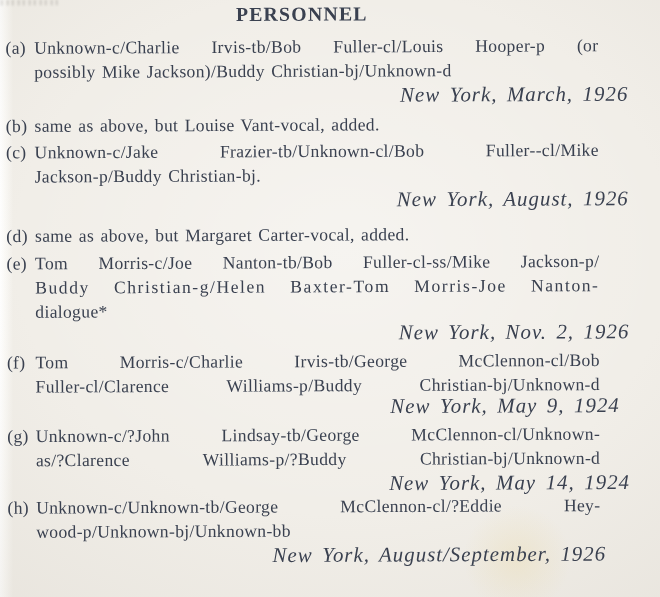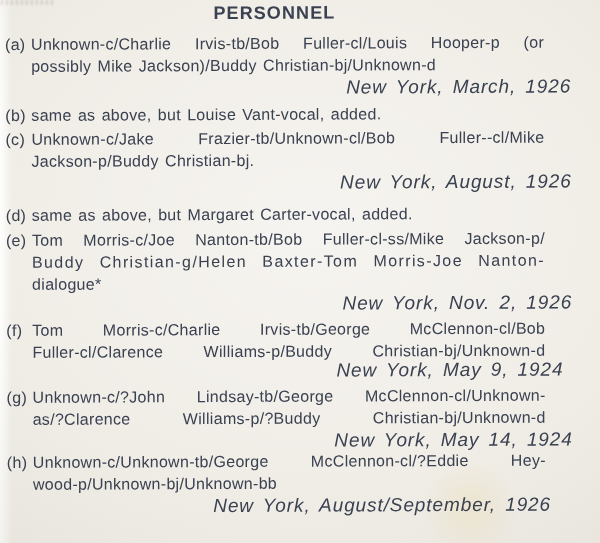--- a/index.html
+++ b/index.html
@@ -4,21 +4,21 @@
 <style>
   html,body{margin:0;padding:0;}
   body{width:600px;height:543px;overflow:hidden;background:#e9e6df;}
   .page{
     position:relative;width:600px;height:543px;
     background:
       radial-gradient(circle 70px at 470px 508px, rgba(232,212,150,.28), rgba(232,212,150,0) 70%),
       radial-gradient(ellipse 90% 80% at 52% 42%, rgba(255,255,255,.35), rgba(255,255,255,0) 55%, rgba(198,192,180,.22) 100%),
       linear-gradient(90deg,#ffffff 0px,#fbfaf7 4px, rgba(255,255,255,0) 12px),
       #f1eee8;
-    font-family:Liberation Sans, sans-serif;
+    font-family:Liberation Serif, serif;
     color:#3a4150;
   }
   .content{position:absolute;inset:0;transform:rotate(-0.25deg);transform-origin:0 50%;}
   .scan-artifact{
     position:absolute;top:0;left:2px;width:52px;height:5px;
     background:repeating-linear-gradient(90deg, rgba(110,105,100,.55) 0 2px, rgba(110,105,100,0) 2px 5px);
     filter:blur(1px);opacity:.45;
   }
   .title{
     position:absolute;top:2px;left:6px;width:539px;

